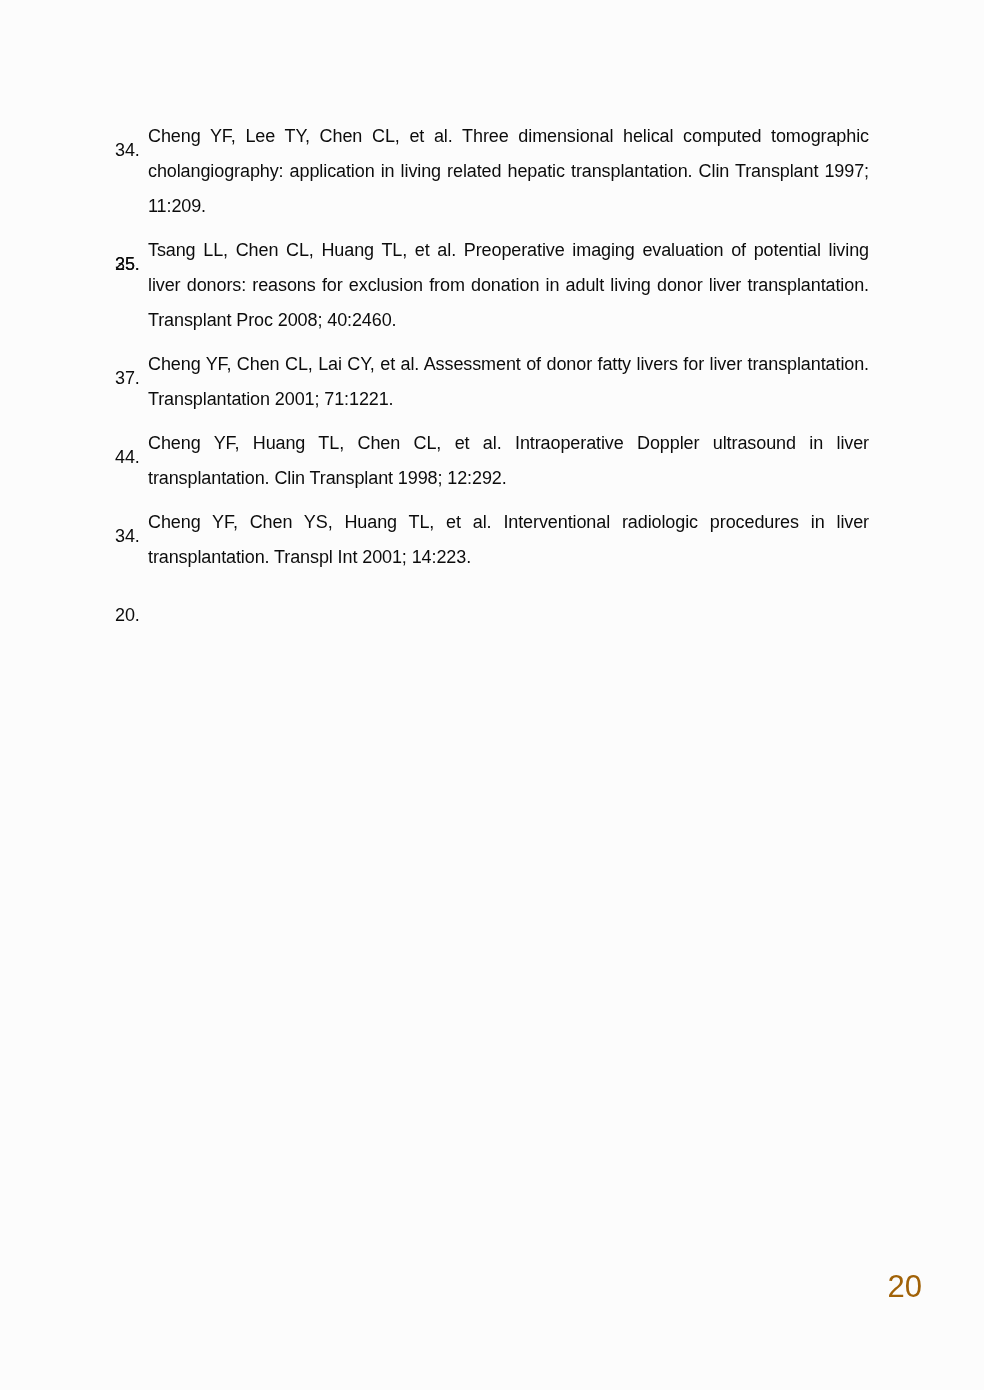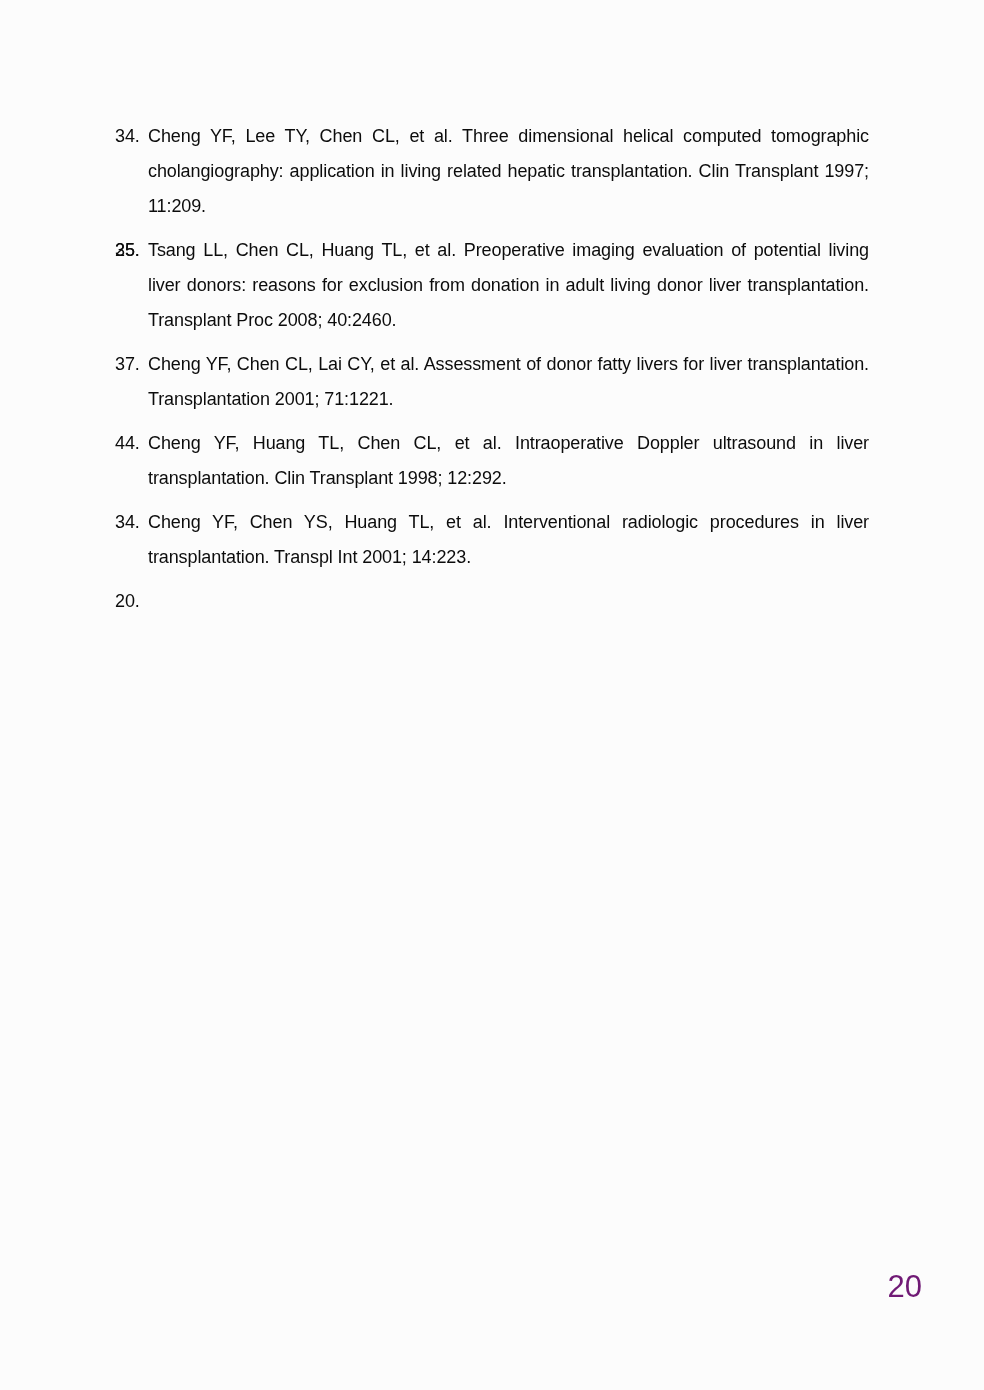--- a/index.html
+++ b/index.html
@@ -28,31 +28,31 @@
     padding-left: 33px;
     font-size: 18px;
     line-height: 35px;
     letter-spacing: -0.1px;
     text-align: justify;
     margin-bottom: 9px;
   }
   .ref-num {
     position: absolute;
     left: 0;
-    top: 0;
+    top: 14px;
     line-height: 35px;
     white-space: nowrap;
   }
   .page-num {
     position: absolute;
     right: 62px;
     bottom: 88px;
     font-size: 31px;
     line-height: 1;
-    color: #701a75;
+    color: #a16207;
   }
 </style>
 </head>
 <body>
 
 <div class="page">
 
   <div class="refs">
 
     <div class="ref">

